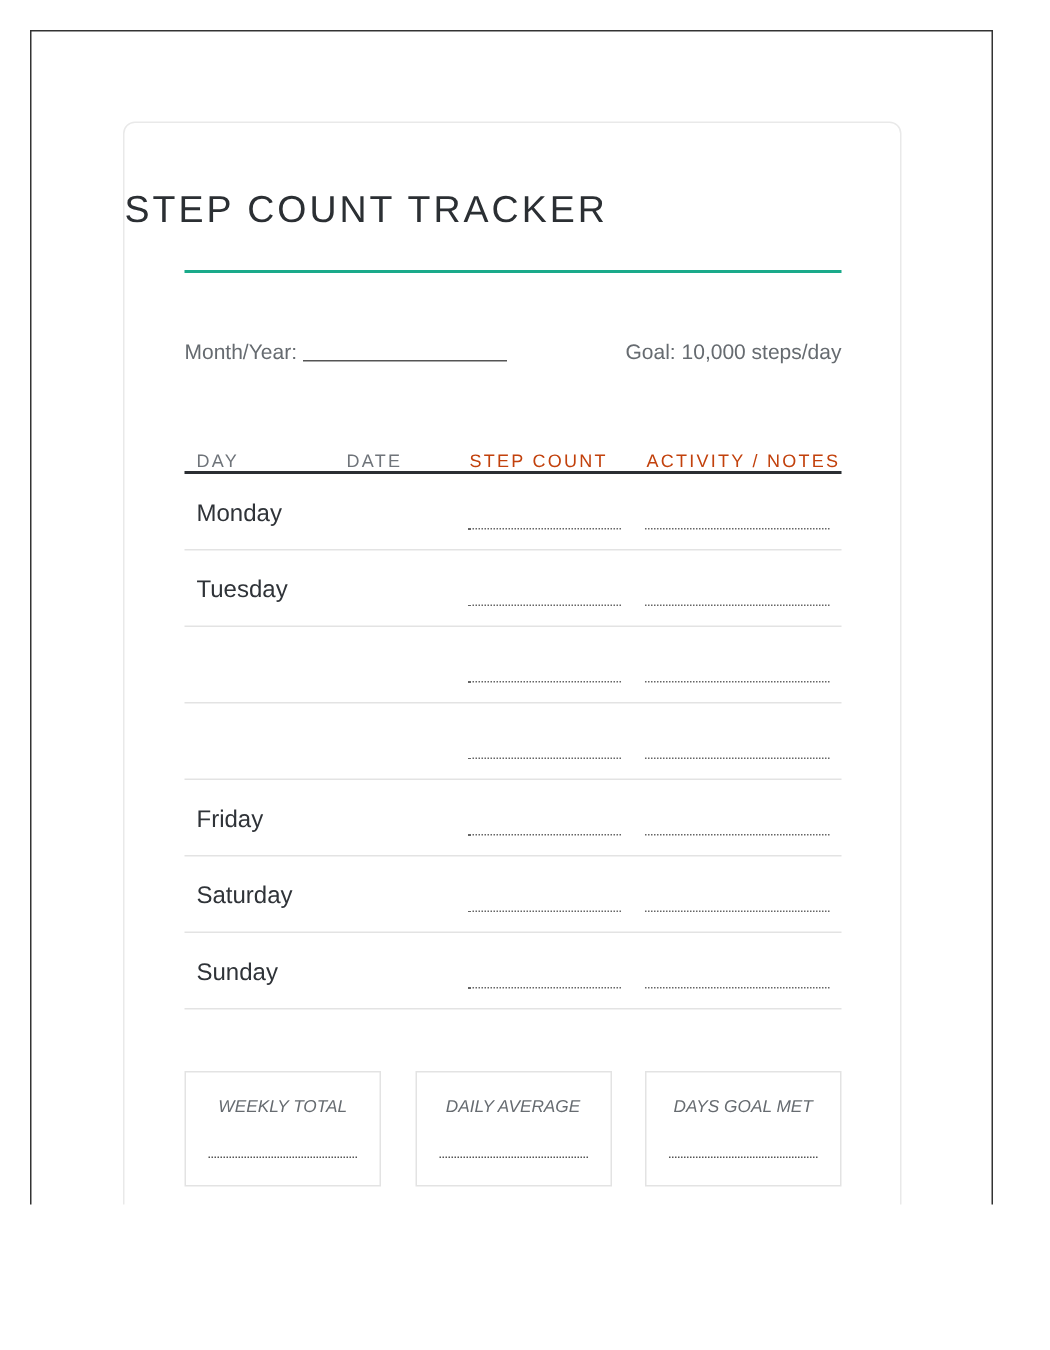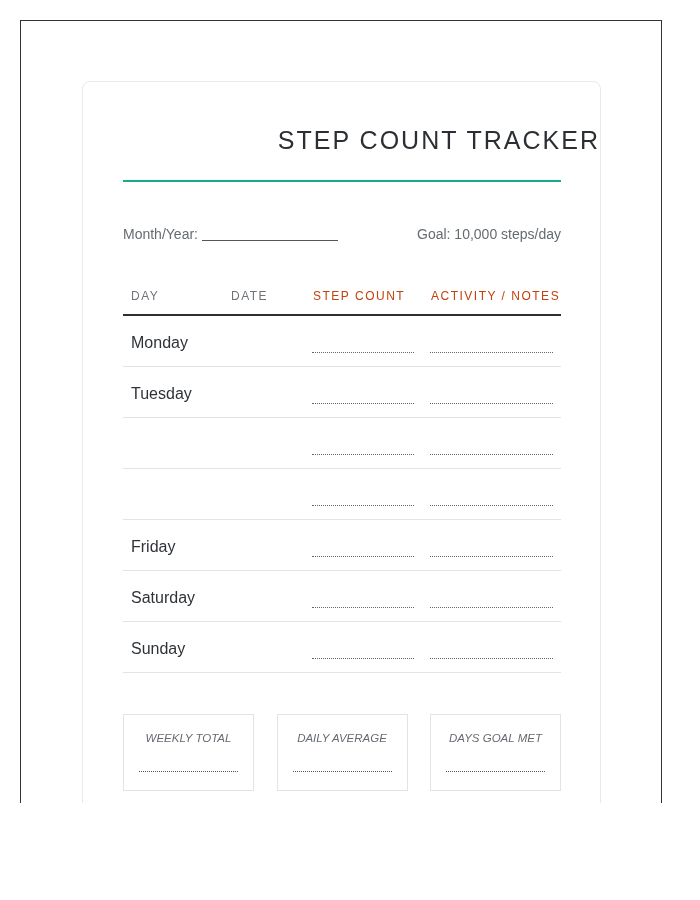--- a/index.html
+++ b/index.html
@@ -3,29 +3,29 @@
   <meta charset="utf-8">
   <style>
     html, body { margin: 0; padding: 0; background: #ffffff; }
     body { width: 700px; height: 900px; position: relative; overflow: hidden;
            font-family: "Liberation Sans", sans-serif; color: #333; }
     .frame { position: absolute; left: 20px; top: 20px; width: 640px; height: 782px;
              border-top: 1px solid #333; border-left: 1px solid #333; border-right: 1px solid #333;
              overflow: hidden; background: #fff; }
     .card { position: absolute; left: 61px; top: 60px; width: 517px; height: 760px;
             border: 1px solid #e9e9e9; border-radius: 8px; background: #fff; }
-    .title { position: absolute; left: 0; right: 0; top: 44px; text-align: right;
+    .title { position: absolute; left: 0; right: 0; top: 44px; text-align: left;
              font-size: 25px; letter-spacing: 2px; color: #2b2f33; font-weight: normal; }
     .accent-rule { position: absolute; left: 40px; width: 438px; top: 98px; height: 2px; }
     .meta { position: absolute; left: 40px; width: 438px; top: 144px; font-size: 14px; color: #666b70;
             display: flex; justify-content: space-between; align-items: flex-start; }
     .meta .blank { display: inline-block; width: 136px; border-bottom: 1px solid #555; margin-left: 4px;
                    transform: translateY(2px); height: 1px; }
     .table { position: absolute; left: 40px; width: 438px; top: 196px; }
-    .thead { display: flex; height: 36px; align-items: center; border-bottom: 2px solid #2b2f33;
+    .thead { display: flex; height: 36px; align-items: flex-end; border-bottom: 2px solid #2b2f33;
              font-size: 12px; letter-spacing: 1.5px; }
     .th { padding-left: 8px; box-sizing: border-box; }
     .th.light { color: #6f747a; font-weight: normal; }
     .th.bold { color: #c2410c; font-weight: normal; }
     .c-day { width: 100px; }
     .c-date { width: 82px; }
     .c-step { width: 118px; }
     .c-notes { width: 138px; }
     .row { display: flex; height: 50px; border-bottom: 1px solid #e3e3e3; position: relative; }
     .row .day { width: 182px; padding-left: 8px; box-sizing: border-box; font-size: 16px; color: #2f3338;

